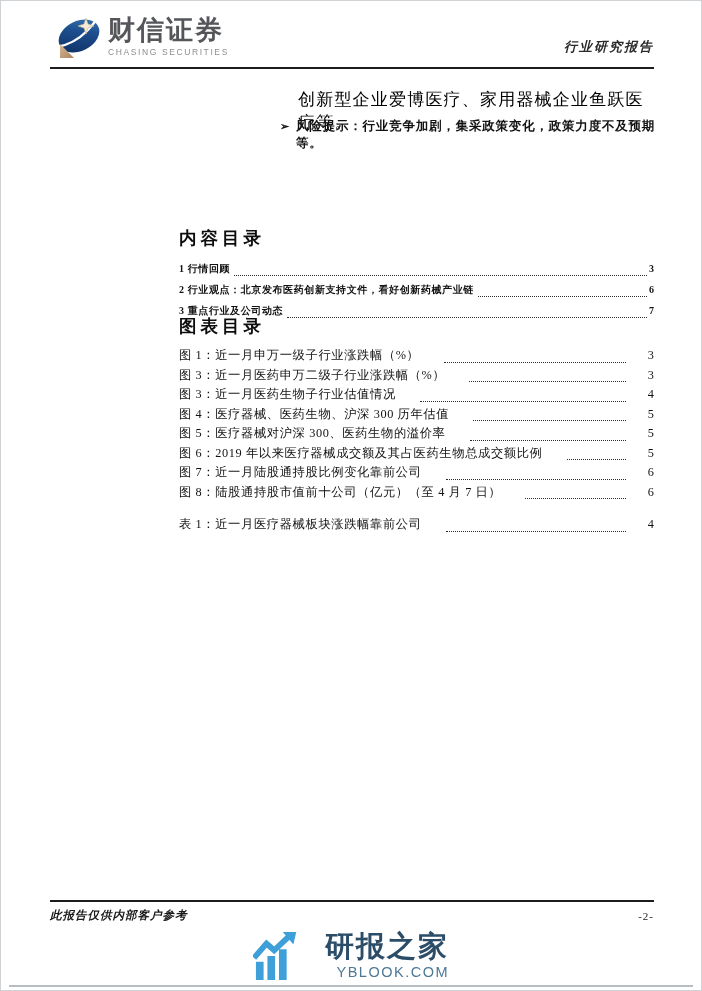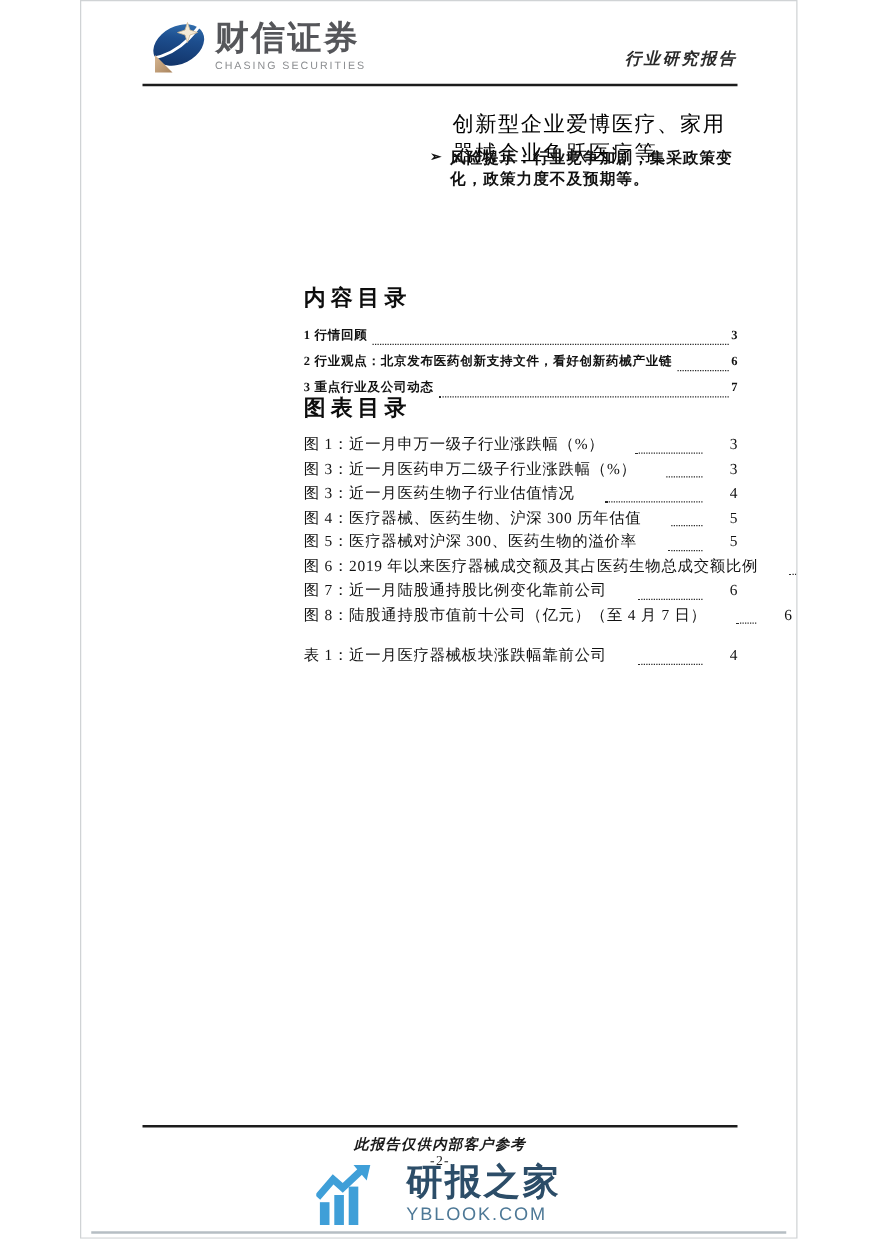--- a/index.html
+++ b/index.html
@@ -1,20 +1,20 @@
 <!DOCTYPE html>
 <html><head>
 <meta charset="utf-8">
 <style>
   * { margin:0; padding:0; box-sizing:border-box; }
   html,body { background:#ffffff; }
   body { font-family:"Liberation Serif","DejaVu Serif",serif; color:#121212; }
 
   .page {
-    position:relative; width:574px; height:991px; margin:0 auto;
+    position:relative; width:702px; height:991px; margin:0 auto;
     background:#ffffff; border:1px solid #d0d3d5; overflow:hidden;
   }
 
   
   .header { position:absolute; top:13px; left:55px; right:47px; display:flex; justify-content:space-between; align-items:flex-start; }
   .brand { display:flex; align-items:center; gap:8px; }
   .brand-logo { width:44px; height:45px; display:block; }
   .brand-cn { font-size:27px; font-weight:600; color:#55565a; letter-spacing:2px; font-family:"Liberation Sans","DejaVu Sans",sans-serif; line-height:1.05; }
   .brand-en { font-size:8.5px; color:#8b8d90; letter-spacing:1.6px; font-family:"Liberation Sans","DejaVu Sans",sans-serif; margin-top:2px; }
   .report-type { font-size:13px; font-weight:bold; letter-spacing:2px; color:#2a2a2a; margin-top:24px; font-style:italic; }
@@ -32,27 +32,27 @@
   .toc-row { display:flex; align-items:flex-end; line-height:21px; height:21px; font-size:10px; }
   .figures-section .toc-row { line-height:19.5px; height:19.5px; font-size:12.3px;gap:20px; }
   .toc-row .lbl { white-space:nowrap; letter-spacing:0.6px; }
   .toc-section .toc-row .lbl, .toc-section .toc-row .pg { font-weight:bold; }
   .leader { flex:1 1 auto; min-width:16px; border-bottom:1.6px dotted #2a2a2a; margin:0 2px 3px 4px; }
   .pg { white-space:nowrap; }
   .table-row { margin-top:13px; }
 
   
   .footer-rule { position:absolute; top:899px; left:49px; right:47px; height:0; border-top:2px solid #1c1c1c; }
-  .footer { position:absolute; top:907px; left:49px; right:47px; display:flex; align-items:center; font-size:11.5px; font-weight:bold; font-style:italic; letter-spacing:1px; color:#1a1a1a;flex-direction:column; }
+  .footer { position:absolute; top:907px; left:49px; right:47px; display:flex; align-items:center; font-size:11.5px; font-weight:bold; font-style:italic; letter-spacing:1px; color:#1a1a1a; }
   .footer-left { flex:1; text-align:left; }
   .footer-page { flex:0 0 auto; text-align:center; font-style:normal; font-weight:normal; font-size:11px; }
   .footer-right { flex:1; text-align:right; }
 
   
-  .watermark { position:absolute; left:0; right:0; bottom:10px; display:flex; justify-content:center; align-items:center; gap:22px; }
+  .watermark { position:absolute; left:0; right:0; bottom:10px; display:flex; justify-content:center; align-items:center; gap:22px;text-align:right; }
   .wm-icon { width:50px; height:48px; display:block; }
   .wm-cn { font-size:29px; font-weight:bold; color:#2c4d68; letter-spacing:2px; font-family:"Liberation Sans","DejaVu Sans",sans-serif; line-height:1; }
   .wm-en { font-size:14.5px; color:#4d7896; letter-spacing:1.5px; font-family:"Liberation Sans","DejaVu Sans",sans-serif; margin-top:3px; }
   .bottom-edge { position:absolute; bottom:3px; left:8px; right:8px; height:2px; background:#b6bec4; }
 </style>
 </head>
 <body>
 
 <div class="page">
 

